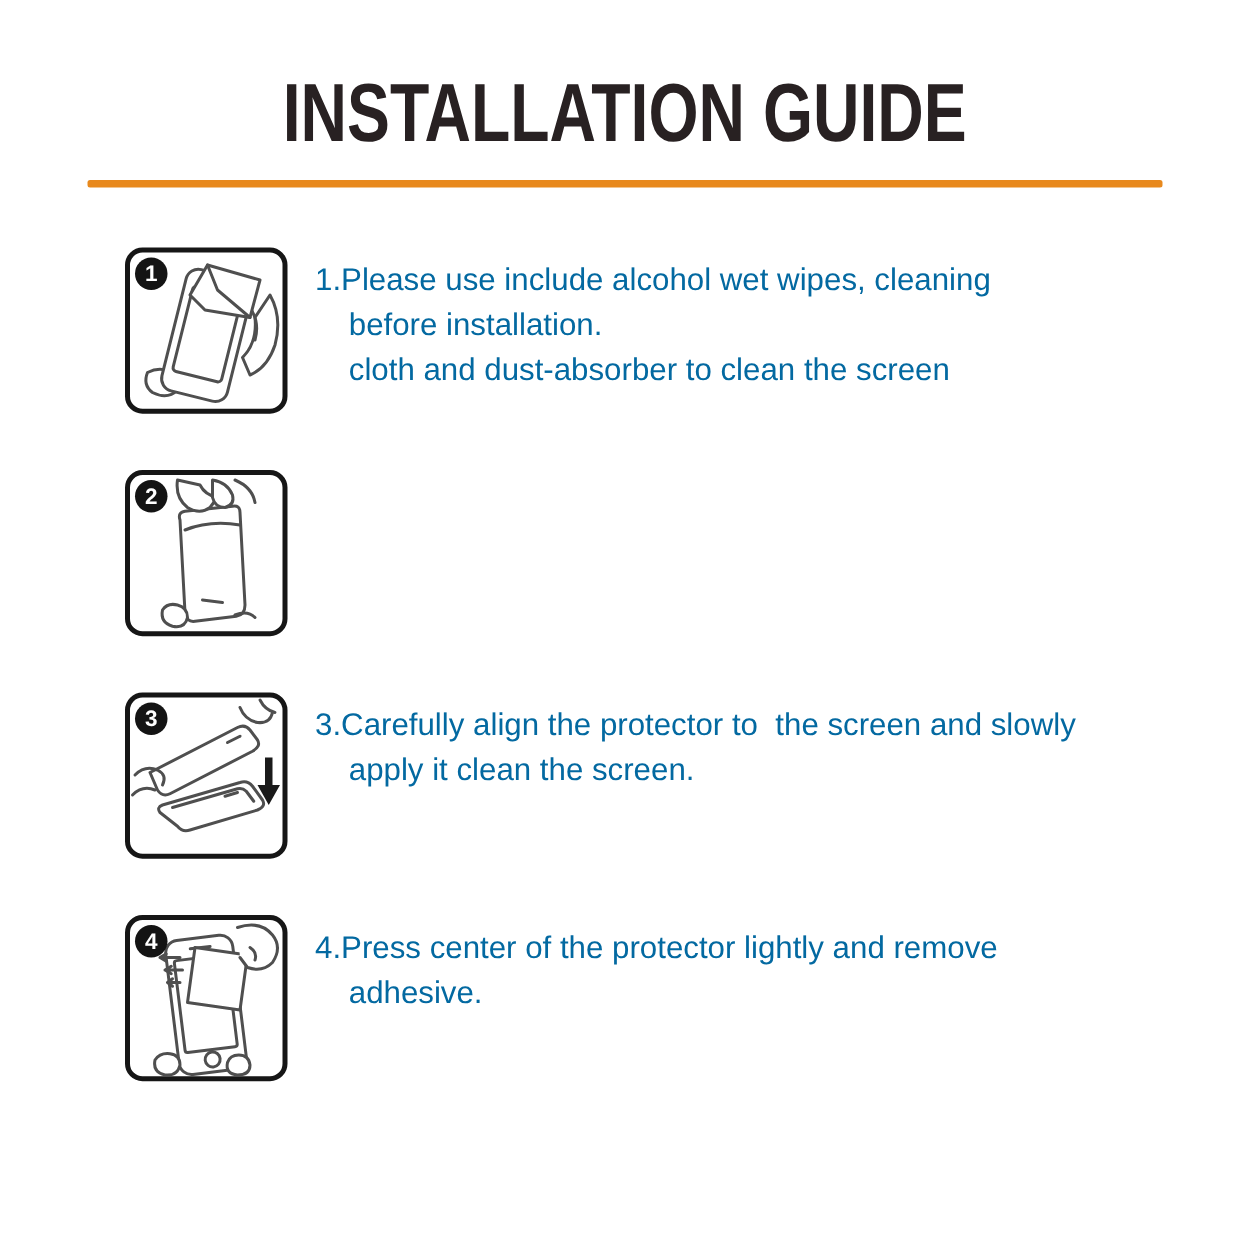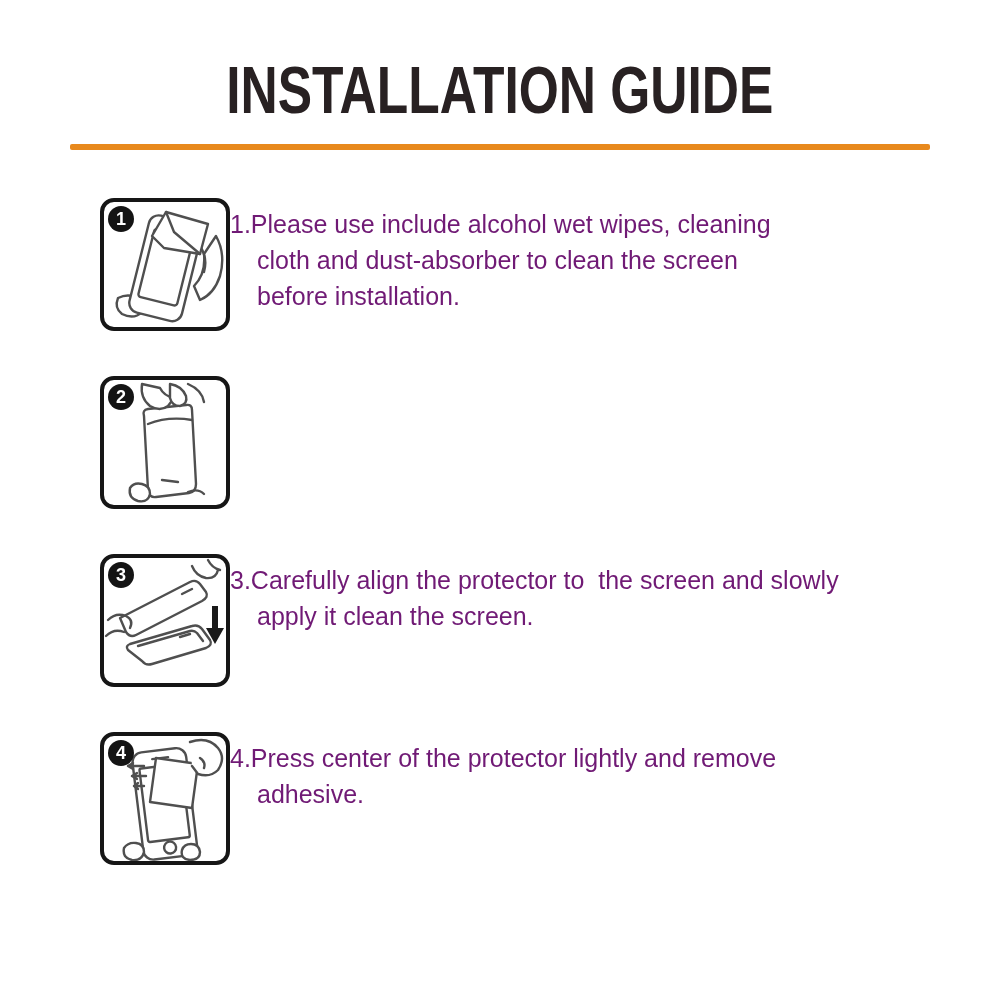--- a/index.html
+++ b/index.html
@@ -71,24 +71,25 @@
     color: #ffffff;
     border-radius: 50%;
     font-size: 18px;
     font-weight: bold;
     display: flex;
     align-items: center;
     justify-content: center;
     z-index: 2;
   }
   .step-text {
+    margin-left: 22px;
     padding-top: 8px;
     font-size: 25px;
     line-height: 36px;
-    color: #701a75;
+    color: #0369a1;
   }
   .step-line { white-space: pre; }
   .step-line.cont { padding-left: 27px; }
   .prefix { white-space: pre; }
 </style>
 </head>
 <body>
 
 <div class="page">
 
@@ -112,22 +113,22 @@
             </g>
             <path d="M112 34 Q122 52 116 74 Q110 92 96 98 L90 84 Q102 72 100 52 Z" fill="#fff"></path>
             <path d="M96 44 Q104 56 100 70"></path>
             <path d="M48 34 L62 10 L104 22 L96 52 L60 46 Z" fill="#fff"></path>
             <path d="M62 10 L70 30 L96 52"></path>
           </g>
         </svg>
       </div>
       <div class="step-text">
         <div class="step-line"><span class="prefix">1.</span><span>Please use include alcohol wet wipes, cleaning</span></div>
+        <div class="step-line cont">before installation.</div>
         <div class="step-line cont">cloth and dust-absorber to clean the screen</div>
-        <div class="step-line cont">before installation.</div>
       </div>
     </div>
 
     <div class="step">
       <div class="illus">
         <span class="badge">2</span>
         <svg viewBox="0 0 122 125">
           <g fill="none" stroke="#4f4f4f" stroke-width="2.4" stroke-linecap="round" stroke-linejoin="round">
             <path d="M40 36 Q38 30 44 29 L82 25 Q88 24 88 30 L92 104 Q92 112 85 113 L52 117 Q45 118 44 110 Z" fill="#fff"></path>
             <path d="M44 44 Q64 36 88 40"></path>

